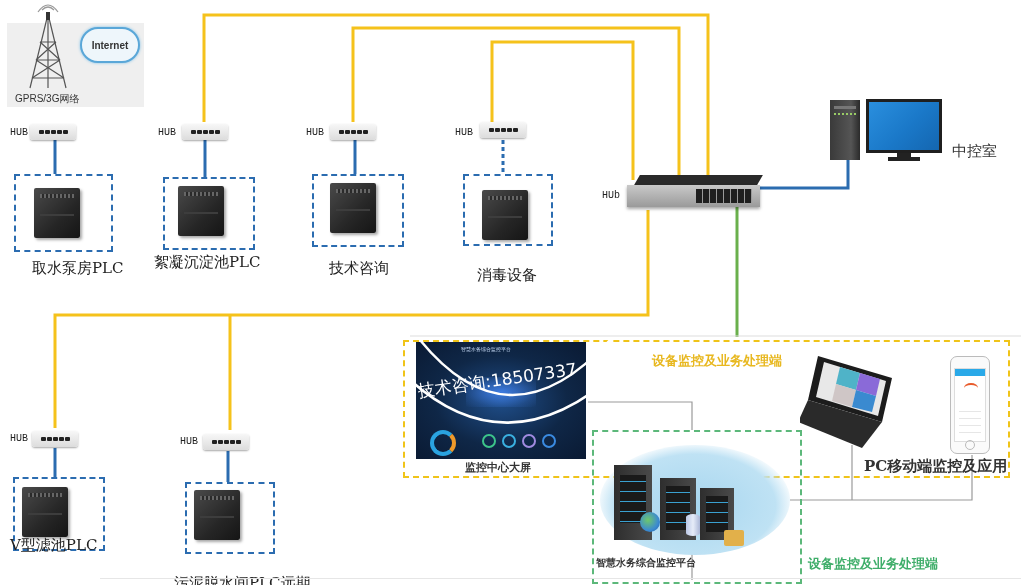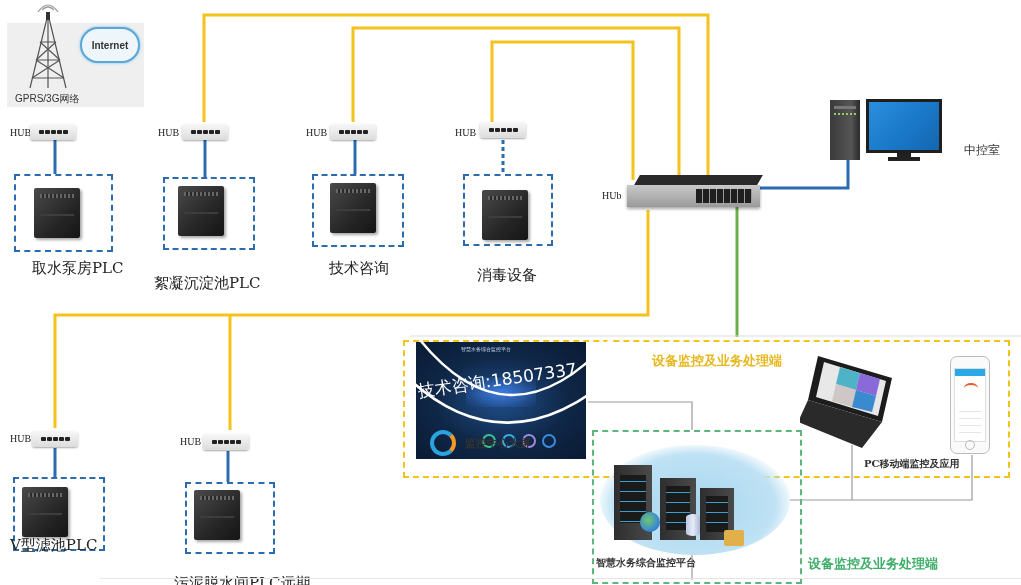--- a/index.html
+++ b/index.html
@@ -1,19 +1,19 @@
 <!DOCTYPE html>
 <html><head>
 <meta charset="utf-8">
 <style>
   html, body { margin:0; padding:0; background:#ffffff; }
   body { width:1021px; height:585px; position:relative; overflow:hidden; font-family:"DejaVu Serif", serif; }
   .abs { position:absolute; }
   svg.wires { position:absolute; left:0; top:0; width:1021px; height:585px; }
-  .hub-label { font-family:Liberation Serif, serif; font-size:10px; color:#222; }
+  .hub-label { font-family:Liberation Mono, monospace; font-size:10px; color:#222; }
   .plc-label { font-family:"DejaVu Serif", serif; font-size:15px; color:#222; white-space:nowrap; }
   .hub {
     position:absolute; width:46px; height:16px; border-radius:3px;
     background:linear-gradient(#f7f7f7,#dcdcdc); box-shadow:0 1px 2px rgba(0,0,0,0.35);
     display:flex; align-items:center; justify-content:center; gap:1px;
   }
   .hub .port { width:5px; height:4px; background:#222; border-radius:1px; }
   .plc-box { position:absolute; border:2px dashed #2b6cb0; }
   .plc {
     position:absolute; width:46px; height:50px;
@@ -103,21 +103,21 @@
     <i class="port"></i>
     <i class="port"></i>
   </div>
 
 <div class="plc-box" style="left:14px;top:174px;width:95px;height:74px;"></div>
 <div class="plc" style="left:34px;top:188px;"></div>
 <span class="abs plc-label" style="left:32px;top:259px;">取水泵房PLC</span>
 
 <div class="plc-box" style="left:163px;top:177px;width:88px;height:69px;"></div>
 <div class="plc" style="left:178px;top:186px;"></div>
-<span class="abs plc-label" style="left:154px;top:274px;">絮凝沉淀池PLC</span>
+<span class="abs plc-label" style="left:154px;top:253px;">絮凝沉淀池PLC</span>
 
 <div class="plc-box" style="left:312px;top:174px;width:88px;height:69px;"></div>
 <div class="plc" style="left:330px;top:183px;"></div>
 <span class="abs plc-label" style="left:329px;top:259px;">技术咨询</span>
 
 <div class="plc-box" style="left:463px;top:174px;width:86px;height:68px;"></div>
 <div class="plc" style="left:482px;top:190px;"></div>
 <span class="abs plc-label" style="left:477px;top:266px;">消毒设备</span>
 
 <span class="abs hub-label" style="left:602px;top:190px;">HUb</span>
@@ -130,21 +130,21 @@
 
 <div class="abs" style="left:830px;top:100px;width:30px;height:60px;background:linear-gradient(90deg,#3a3a3a,#555 70%,#2a2a2a);">
   <div style="position:absolute;left:4px;right:4px;top:6px;height:3px;background:#777;"></div>
   <div style="position:absolute;left:4px;right:4px;top:13px;height:2px;background:repeating-linear-gradient(90deg,#9c6 0 2px,transparent 2px 4px);"></div>
 </div>
 <div class="abs" style="left:866px;top:99px;width:76px;height:54px;background:#1f1f1f;padding:3px;box-sizing:border-box;">
   <div style="width:100%;height:100%;background:linear-gradient(135deg,#2a8fde 0%,#1a78c8 55%,#1466b0 100%);"></div>
 </div>
 <div class="abs" style="left:897px;top:153px;width:14px;height:4px;background:#222;"></div>
 <div class="abs" style="left:888px;top:157px;width:32px;height:4px;background:#222;"></div>
-<span class="abs zh" style="left:952px;top:142px;font-size:12px;color:#333;font-family:'DejaVu Sans',sans-serif;margin-left:12px;">中控室</span>
+<span class="abs zh" style="left:952px;top:142px;font-size:15px;color:#333;font-family:'DejaVu Sans',sans-serif;">中控室</span>
 
 <span class="abs hub-label" style="left:10px;top:433px;">HUB</span>
 <div class="hub" style="left:32px;top:431px;">
     <i class="port"></i>
     <i class="port"></i>
     <i class="port"></i>
     <i class="port"></i>
     <i class="port"></i>
   </div>
 <div class="plc-box" style="left:13px;top:477px;width:88px;height:70px;"></div>
@@ -176,32 +176,32 @@
   <div style="position:absolute;left:86px;top:92px;width:10px;height:10px;border-radius:50%;border:2px solid #3ab0e0;"></div>
   <div style="position:absolute;left:106px;top:92px;width:10px;height:10px;border-radius:50%;border:2px solid #a08ae0;"></div>
   <div style="position:absolute;left:126px;top:92px;width:10px;height:10px;border-radius:50%;border:2px solid #3a8ae0;"></div>
 </div>
 
 <svg class="abs" style="left:400px;top:300px;" width="220" height="160" viewBox="0 0 220 160">
   <path d="M20 40 Q110 150 210 40" stroke="#fff" stroke-width="2.5" fill="none"></path>
   <path d="M10 80 Q110 170 220 70" stroke="#fff" stroke-width="2.5" fill="none"></path>
 </svg>
 <span class="abs" style="left:418px;top:380px;font-size:17px;color:#ffffff;font-family:'DejaVu Sans',sans-serif;transform:rotate(-8deg);transform-origin:left center;white-space:nowrap;">技术咨询:18507337</span>
-<span class="abs zh" style="left:465px;top:436px;font-size:11px;color:#333;font-weight:bold;text-align:center;">监控中心大屏</span>
+<span class="abs zh" style="left:465px;top:460px;font-size:11px;color:#333;font-weight:bold;text-align:center;">监控中心大屏</span>
 
 <svg class="abs" style="left:800px;top:350px;" width="100" height="100" viewBox="0 0 100 100">
   <polygon points="18,6 92,28 82,72 8,50" fill="#1c1c1c"></polygon>
   <polygon points="24,12 86,31 78,66 16,47" fill="#e8e8e8"></polygon>
   <polygon points="40,17 60,23 56,40 36,34" fill="#4fb3c8"></polygon>
   <polygon points="60,23 80,29 76,46 56,40" fill="#8a6ad8"></polygon>
   <polygon points="36,34 56,40 52,57 32,51" fill="#cfc6c6"></polygon>
   <polygon points="56,40 76,46 72,62 52,57" fill="#3a8ad0"></polygon>
   <polygon points="8,50 82,72 62,98 -2,72" fill="#2a2a2a"></polygon>
 </svg>
-<span class="abs zh" style="left:864px;top:457px;font-size:10px;color:#333;font-weight:bold;">PC移动端监控及应用</span>
+<span class="abs zh" style="left:864px;top:457px;font-size:15px;color:#333;font-weight:bold;">PC移动端监控及应用</span>
 
 <div class="abs" style="left:950px;top:356px;width:38px;height:96px;border:1px solid #bbb;border-radius:7px;background:#fafafa;">
   <div style="position:absolute;left:3px;right:3px;top:11px;height:72px;background:#fff;border:1px solid #ddd;">
     <div style="height:7px;background:#2aa9e8;"></div>
     <div style="position:absolute;left:9px;top:14px;width:14px;height:8px;border-top:2px solid #e85a2a;border-radius:50% 50% 0 0;"></div>
     <div style="position:absolute;left:4px;right:4px;top:36px;height:30px;background:repeating-linear-gradient(#fff 0 6px,#e6e6e6 6px 7px);"></div>
   </div>
   <div style="position:absolute;left:14px;bottom:3px;width:8px;height:8px;border:1px solid #bbb;border-radius:50%;"></div>
 </div>
 

